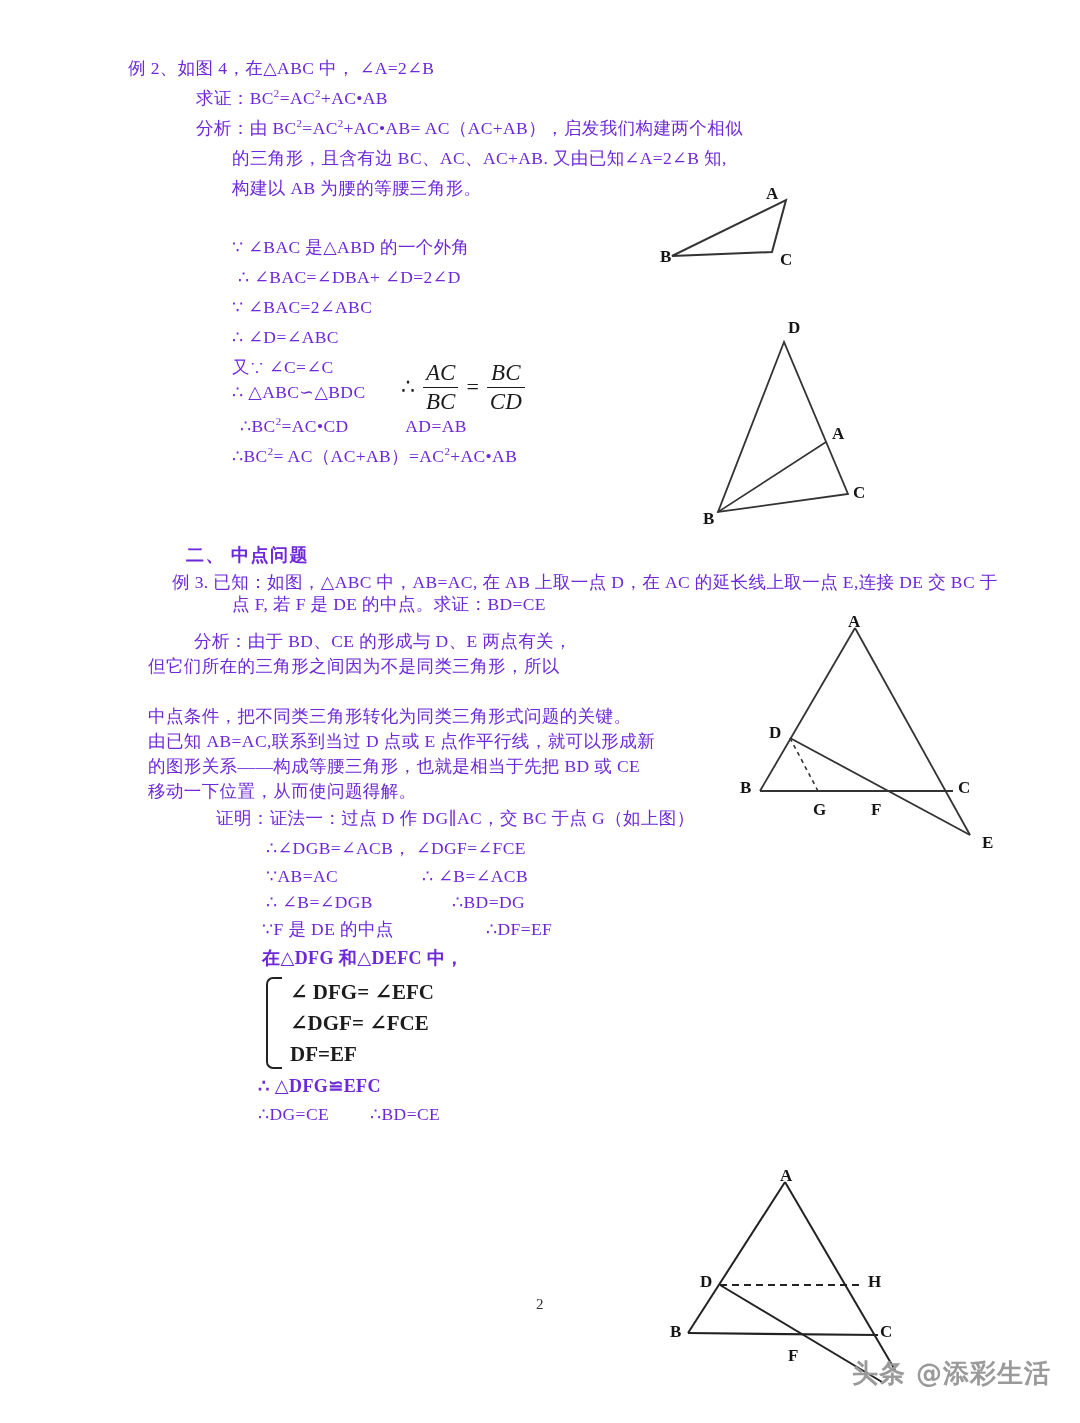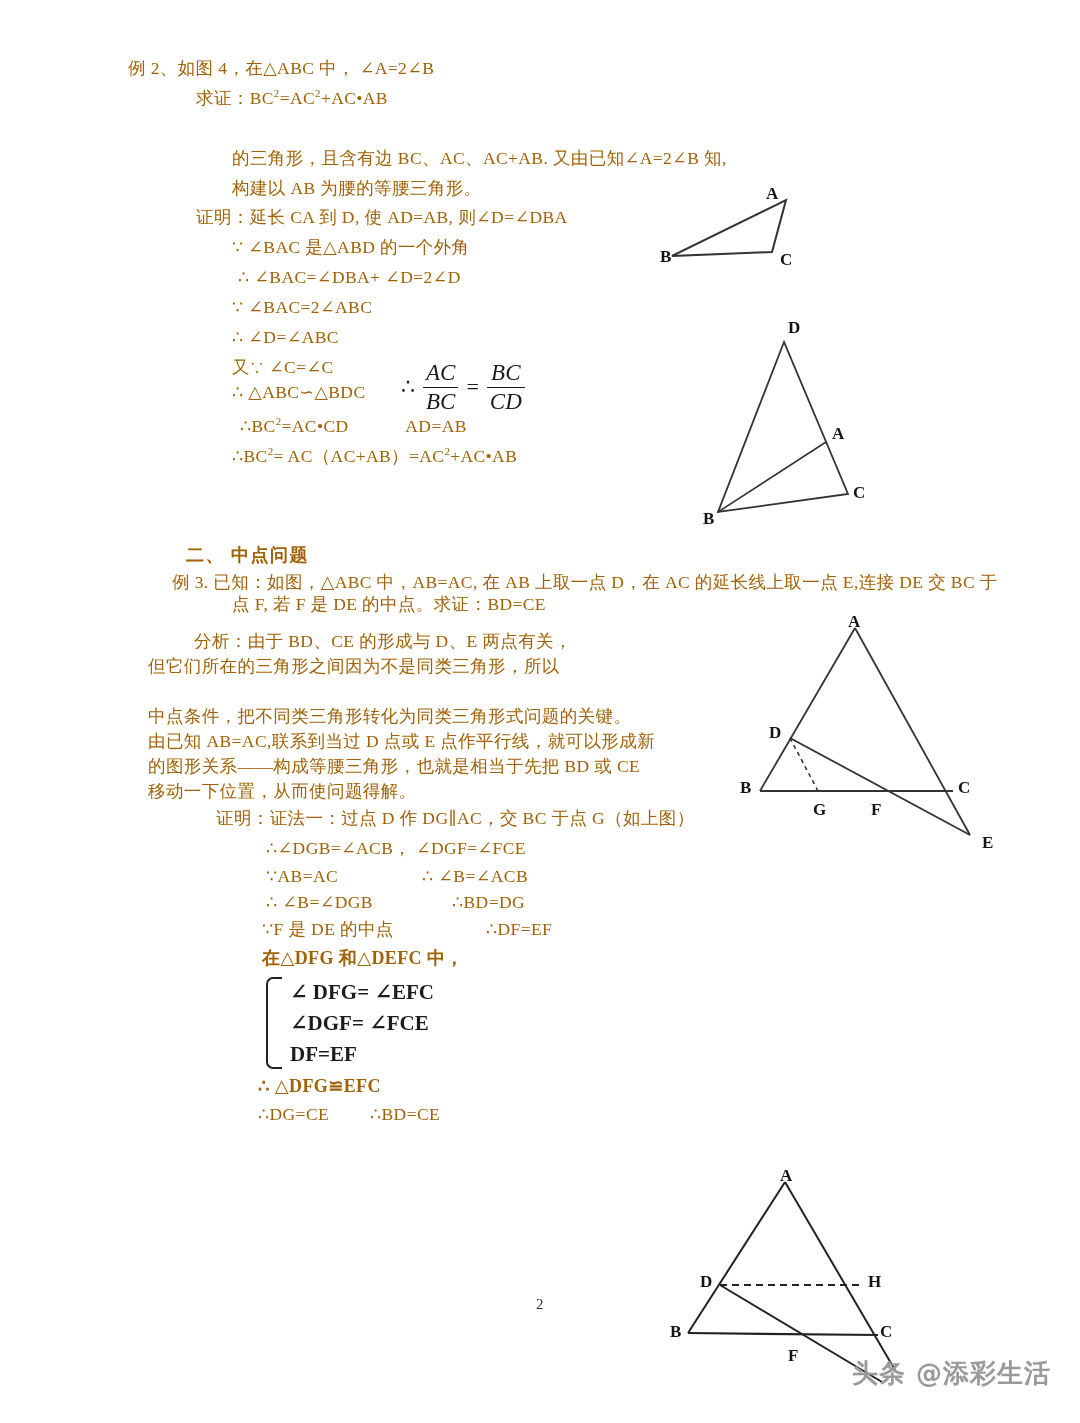--- a/index.html
+++ b/index.html
@@ -13,21 +13,21 @@
     height: 1423px;
     background: #ffffff;
     font-family: "Liberation Serif", "DejaVu Serif", serif;
     color: #1c1c1c;
     overflow: hidden;
   }
   .tx {
     position: absolute;
     white-space: nowrap;
     font-family: "Liberation Serif", "DejaVu Serif", serif;
-    color: #a16207;
+    color: #6d28d9;
     letter-spacing: 0.4px;
   }
   .body-line {
     font-size: 17.5px;
     line-height: 1;
   }
   .bold {
     font-weight: bold;
   }
   .sec-head {
@@ -114,27 +114,27 @@
 <body>
 
 <div id="page">
 
   <div class="tx body-line" style="left:128px; top:60px;">例 2、如图 4，在△ABC 中， ∠A=2∠B</div>
 
   <div class="tx body-line" style="left:196px; top:90px;">
     <span>求证：</span><span>BC</span><span class="sup">2</span><span>=AC</span><span class="sup">2</span><span>+AC•AB</span>
   </div>
 
+  <div class="tx body-line" style="left:196px; top:120px;">
+    <span>分析：</span><span>由 BC</span><span class="sup">2</span><span>=AC</span><span class="sup">2</span><span>+AC•AB= AC（AC+AB），启发我们构建两个相似</span>
+  </div>
 
   <div class="tx body-line" style="left:232px; top:150px;">的三角形，且含有边 BC、AC、AC+AB. 又由已知∠A=2∠B 知,</div>
   <div class="tx body-line" style="left:232px; top:180px;">构建以 AB 为腰的等腰三角形。</div>
 
-  <div class="tx body-line" style="left:196px; top:209px;">
-    <span>证明：</span><span>延长 CA 到 D, 使 AD=AB, 则∠D=∠DBA</span>
-  </div>
 
   <div class="tx body-line" style="left:232px; top:239px;">∵ ∠BAC 是△ABD 的一个外角</div>
   <div class="tx body-line" style="left:232px; top:269px;margin-left:6px;">∴ ∠BAC=∠DBA+ ∠D=2∠D</div>
   <div class="tx body-line" style="left:232px; top:299px;">∵ ∠BAC=2∠ABC</div>
   <div class="tx body-line" style="left:232px; top:329px;">∴ ∠D=∠ABC</div>
   <div class="tx body-line" style="left:232px; top:359px;">又∵ ∠C=∠C</div>
 
   <div class="tx body-line" style="left:232px; top:384px;">∴ △ABC∽△BDC</div>
 
   <div class="frac-wrap" style="left:400px; top:360px;">

